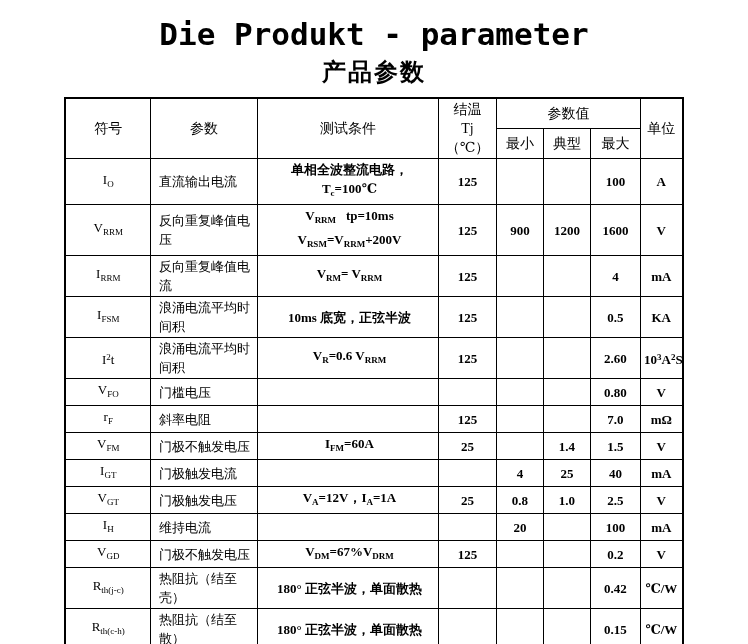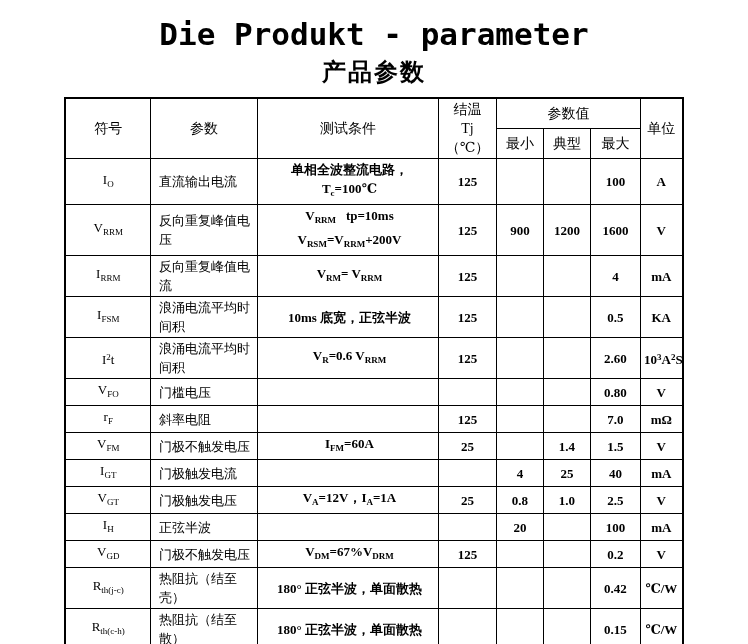--- a/index.html
+++ b/index.html
@@ -185,21 +185,21 @@
           <td class="col-parameter">门极触发电压</td>
           <td class="col-conditions">V<sub>A</sub>=12V，I<sub>A</sub>=1A</td>
           <td class="col-tj">25</td>
           <td class="col-min">0.8</td>
           <td class="col-typ">1.0</td>
           <td class="col-max">2.5</td>
           <td class="col-unit">V</td>
         </tr>
         <tr>
           <td class="col-symbol">I<sub>H</sub></td>
-          <td class="col-parameter">正弦半波</td>
+          <td class="col-parameter">维持电流</td>
           <td class="col-conditions"></td>
           <td class="col-tj"></td>
           <td class="col-min">20</td>
           <td class="col-typ"></td>
           <td class="col-max">100</td>
           <td class="col-unit">mA</td>
         </tr>
         <tr>
           <td class="col-symbol">V<sub>GD</sub></td>
           <td class="col-parameter">门极不触发电压</td>

